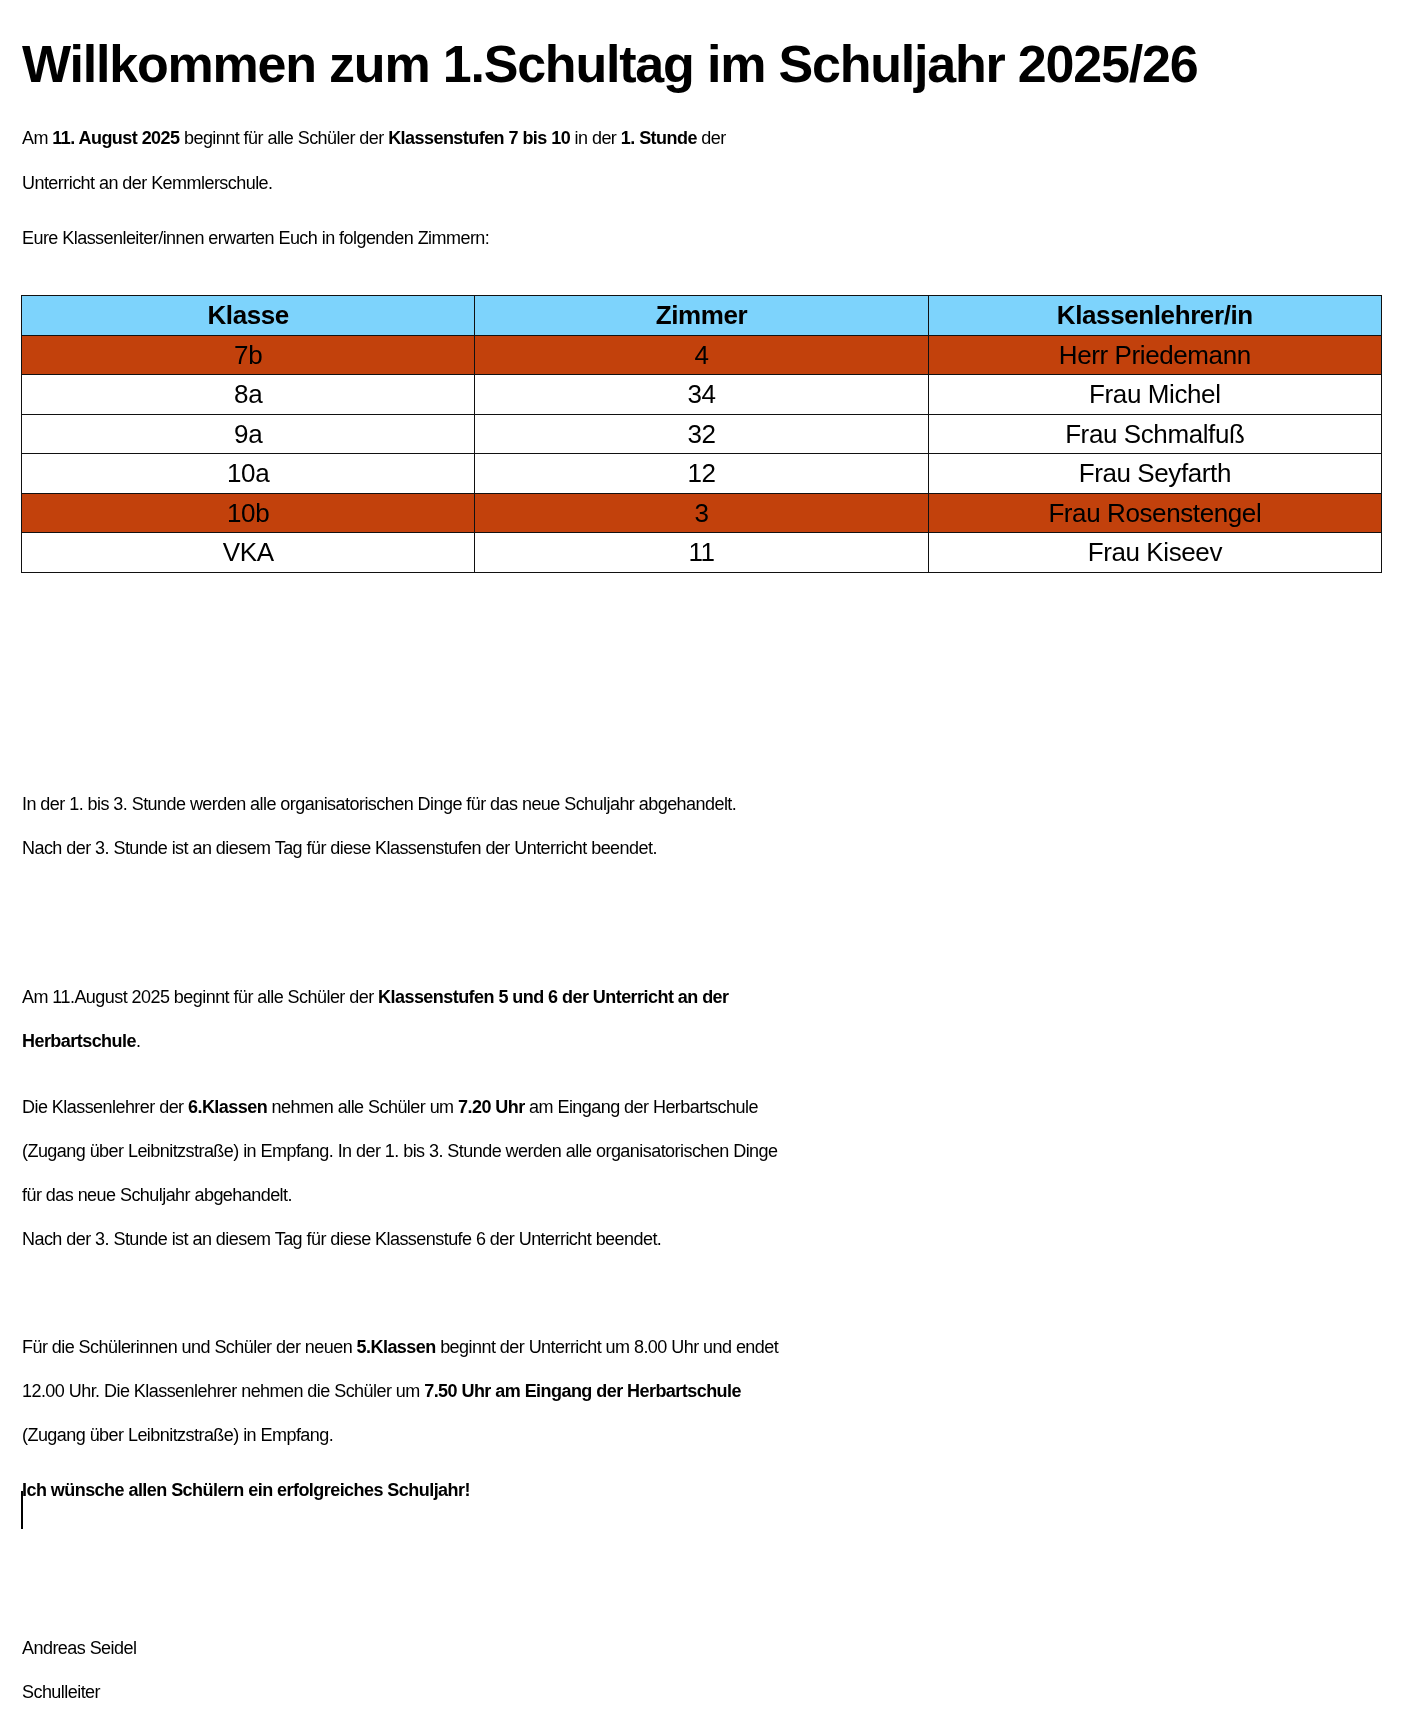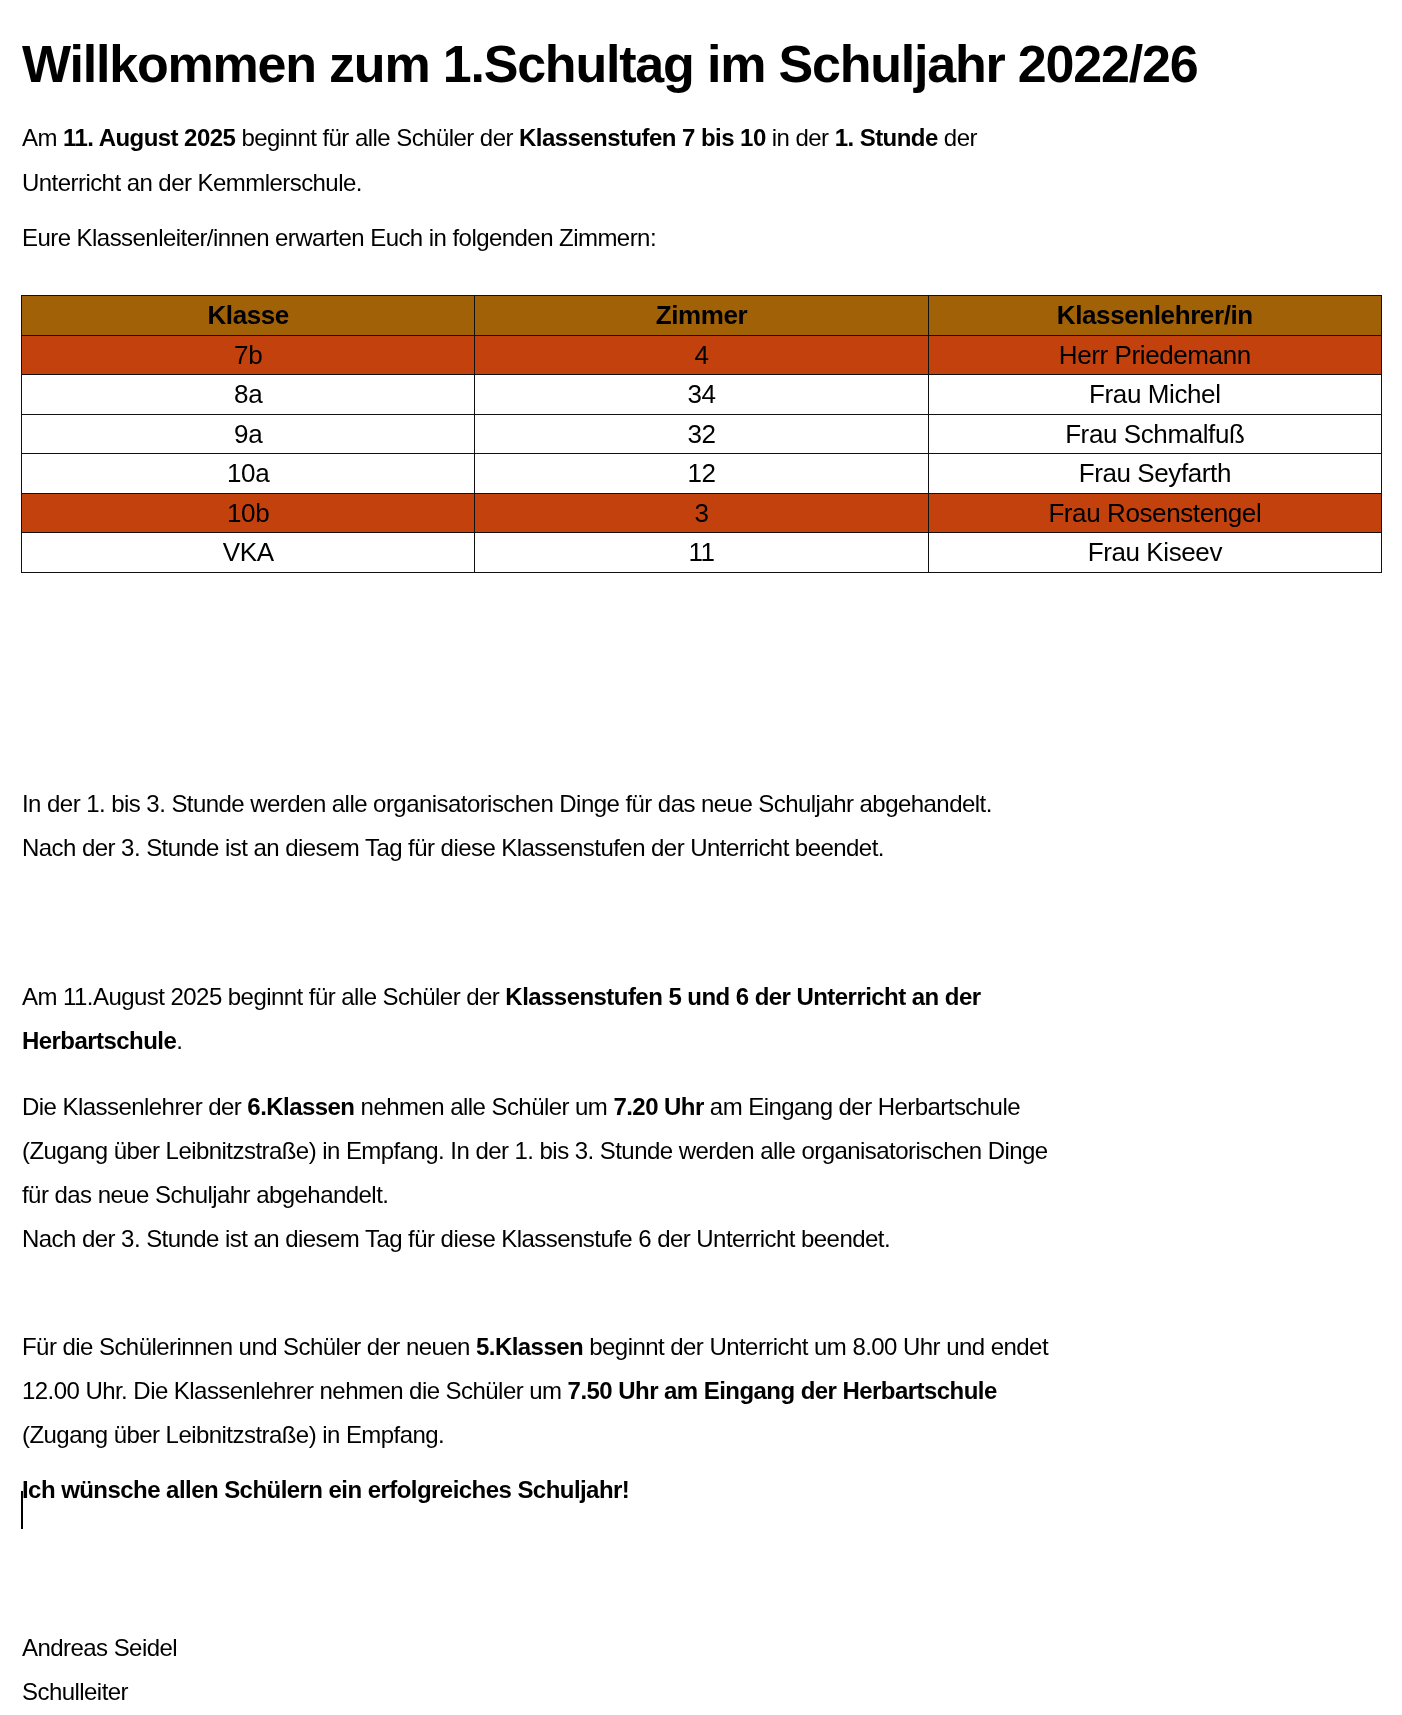--- a/index.html
+++ b/index.html
@@ -6,42 +6,42 @@
   body {
     width: 1402px; height: 1715px; position: relative; overflow: hidden;
     font-family: "Liberation Sans", "DejaVu Sans", sans-serif;
     color: #000;
   }
   .abs { position: absolute; left: 22px; white-space: nowrap; }
   .title {
     top: 28px; font-size: 52px; font-weight: bold; letter-spacing: -1.2px; line-height: 72px;
   }
   .line {
-    font-size: 24px; line-height: 44px; letter-spacing: -0.55px;
+    font-size: 18px; line-height: 44px; letter-spacing: -0.55px;
   }
   b { font-weight: bold; }
   table.rooms {
     position: absolute; left: 21px; top: 295px; width: 1361px;
     border-collapse: collapse; table-layout: fixed;
     font-size: 26px; letter-spacing: -0.4px;
   }
   table.rooms th, table.rooms td {
     border: 1.5px solid #111; height: 38.5px; padding: 0; text-align: center; line-height: 38px;
   }
-  table.rooms th { background: #a16207; font-weight: bold; }
+  table.rooms th { background: #7dd3fc; font-weight: bold; }
   table.rooms tr.alt td { background: #c2410c; }
   table.rooms tr.plain td { background: #ffffff; }
   .cursor {
     position: absolute; left: 21px; top: 1491px; width: 1.5px; height: 38px; background: #000;
   }
 </style>
 </head>
 <body>
 
-<div class="abs title">Willkommen zum 1.Schultag im Schuljahr 2022/26</div>
+<div class="abs title">Willkommen zum 1.Schultag im Schuljahr 2025/26</div>
 
 <div class="abs line" style="top:116px"><span>Am </span><b>11. August 2025</b><span> beginnt für alle Schüler der </span><b>Klassenstufen 7 bis 10</b><span> in der </span><b>1. Stunde</b><span> der</span></div>
 <div class="abs line" style="top:161px">Unterricht an der Kemmlerschule.</div>
 <div class="abs line" style="top:216px">Eure Klassenleiter/innen erwarten Euch in folgenden Zimmern:</div>
 
 <table class="rooms">
   <thead>
     <tr>
       <th>Klasse</th>
       <th>Zimmer</th>

